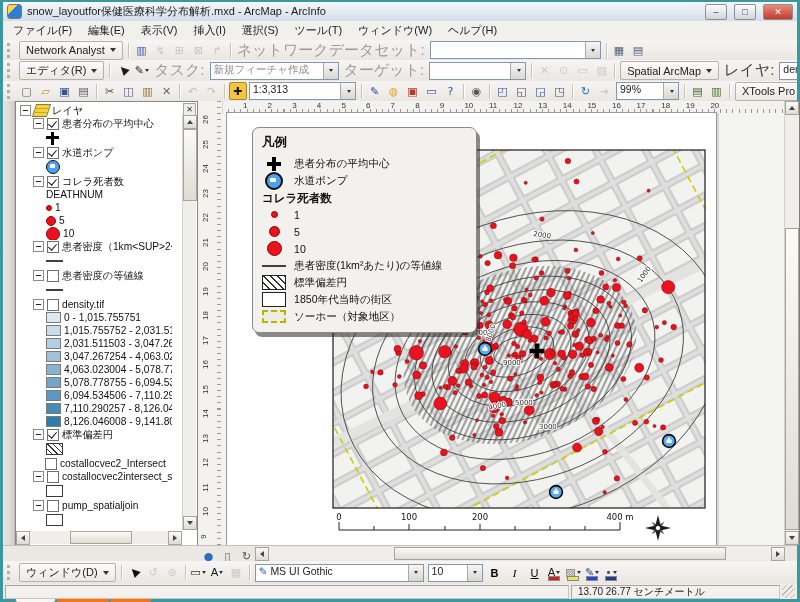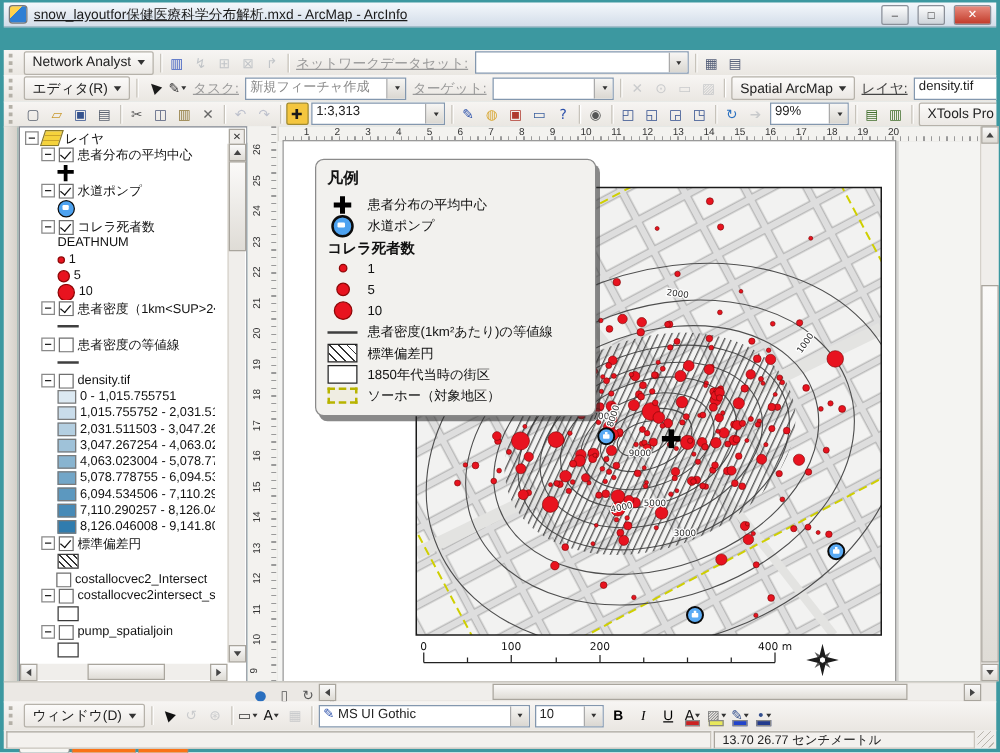--- a/index.html
+++ b/index.html
@@ -3,21 +3,21 @@
 <meta charset="utf-8">
 <style>
   html,body{margin:0;padding:0;}
   body{width:800px;height:602px;overflow:hidden;font-family:"Liberation Sans","DejaVu Sans",sans-serif;}
   #win{position:relative;width:800px;height:602px;background:#3c98a0;}
   .abs{position:absolute;}
   
   #titlebar{left:3px;top:2px;right:3px;height:19px;background:linear-gradient(#f4f8fc,#d3dde9);
     border-bottom:1px solid #b9c4d2;display:flex;align-items:center;padding:0 4px;gap:5px;}
   #appicon{width:13px;height:13px;border-radius:3px;background:linear-gradient(135deg,#ffd34d 0 38%,#2e7fd4 38%);border:1px solid #777;}
-  #titletext{font-size:11px;color:#1a1a1a;white-space:nowrap;overflow:hidden;flex:1;text-decoration:underline;}
+  #titletext{font-size:11px;color:#1a1a1a;white-space:nowrap;overflow:hidden;flex:1;}
   .winbtn{width:20px;height:14px;border:1px solid #8a8f98;border-radius:2px;background:linear-gradient(#fdfdfd,#cfd4da);
     display:flex;align-items:center;justify-content:center;font-size:9px;color:#333;margin-left:2px;}
   .winbtn.close{background:linear-gradient(#e88b7e,#c23b2a);color:#fff;width:28px;}
   
   .tbrow{left:3px;right:3px;display:flex;align-items:center;background:linear-gradient(#f7f5f3,#eae7e2);
     border-bottom:1px solid #d6d2cb;padding:0 2px;overflow:hidden;white-space:nowrap;}
   #menubar{top:21px;height:19px;background:#f2f0ed;}
   .menu-item{font-size:11px;color:#222;padding:2px 8px;}
   #tb1{top:40px;height:20px;} #tb2{top:60px;height:21px;} #tb3{top:81px;height:20px;}
   .grip{width:3px;height:15px;border-left:3px dotted #b4b0a7;margin:0 4px 0 2px;flex:none;}
@@ -25,21 +25,21 @@
   .ddbtn{display:inline-flex;align-items:center;height:17px;padding:0 6px;border:1px solid #b6b2aa;border-radius:2px;
     background:linear-gradient(#fcfbfa,#ebe8e4);font-size:11px;color:#222;gap:5px;margin:0 2px;flex:none;}
   .caret{width:0;height:0;border-left:3.5px solid transparent;border-right:3.5px solid transparent;border-top:4px solid #333;}
   .caret.sm{border-left-width:2.5px;border-right-width:2.5px;border-top-width:3px;margin-left:1px;}
   .combo{display:inline-flex;height:16px;background:#fff;border:1px solid #8397ae;font-size:10.5px;
     color:#222;position:relative;padding:0 16px 0 3px;margin:0 2px;flex:none;overflow:hidden;}
   .combo .cval{white-space:nowrap;overflow:hidden;}
   .combo .cval.gray{color:#8a8a8a;}
   .combo .cbtn{position:absolute;right:0;top:0;bottom:0;width:14px;background:linear-gradient(#f7f6f4,#dad7d1);
     border-left:1px solid #aaa;display:flex;align-items:center;justify-content:center;}
-  .lbl{font-size:11px;color:#444;margin:0 3px;flex:none;text-decoration:underline;}
+  .lbl{font-size:15px;color:#444;margin:0 3px;flex:none;}
   .lbl.dis{color:#9b9b9b;}
   .ibtn{display:inline-flex;width:16px;height:16px;align-items:center;justify-content:center;border:1px solid transparent;
     border-radius:2px;font-size:11px;position:relative;margin:0 .5px;flex:none;font-family:"DejaVu Sans",sans-serif;}
   .ibtn .glyph{line-height:1;}
   .ibtn.dis{opacity:.45;}
   .cbar{position:absolute;left:2px;right:2px;bottom:0;height:3px;border:1px solid #888;}
   
   #dockstrip{left:3px;top:101px;width:11px;height:444px;background:linear-gradient(90deg,#e9e6e1,#d4d0c9);border-right:1px solid #c3bfb7;}
   #tocpanel{left:15px;top:101px;width:181px;height:444px;background:#fff;border:1px solid #828790;}
   #toctree{left:16px;top:103px;width:156px;height:426px;overflow:hidden;padding-top:1px;}
@@ -127,20 +127,30 @@
 <div id="win">
 
   <div id="titlebar" class="abs">
     <div id="appicon"></div>
     <div id="titletext">snow_layoutfor保健医療科学分布解析.mxd - ArcMap - ArcInfo</div>
     <div class="winbtn">–</div>
     <div class="winbtn">□</div>
     <div class="winbtn close">✕</div>
   </div>
 
+  <div id="menubar" class="tbrow abs">
+      <span class="menu-item">ファイル(F)</span>
+      <span class="menu-item">編集(E)</span>
+      <span class="menu-item">表示(V)</span>
+      <span class="menu-item">挿入(I)</span>
+      <span class="menu-item">選択(S)</span>
+      <span class="menu-item">ツール(T)</span>
+      <span class="menu-item">ウィンドウ(W)</span>
+      <span class="menu-item">ヘルプ(H)</span>
+    </div>
 
   <div id="tb1" class="tbrow abs">
     <span class="grip"></span>
     <span class="ddbtn">
       <span>Network Analyst</span>
         <span class="caret"></span>
     </span>
     <span class="sep"></span>
     <span style="display: inline-flex; align-items: center;">
         <span class="ibtn">

